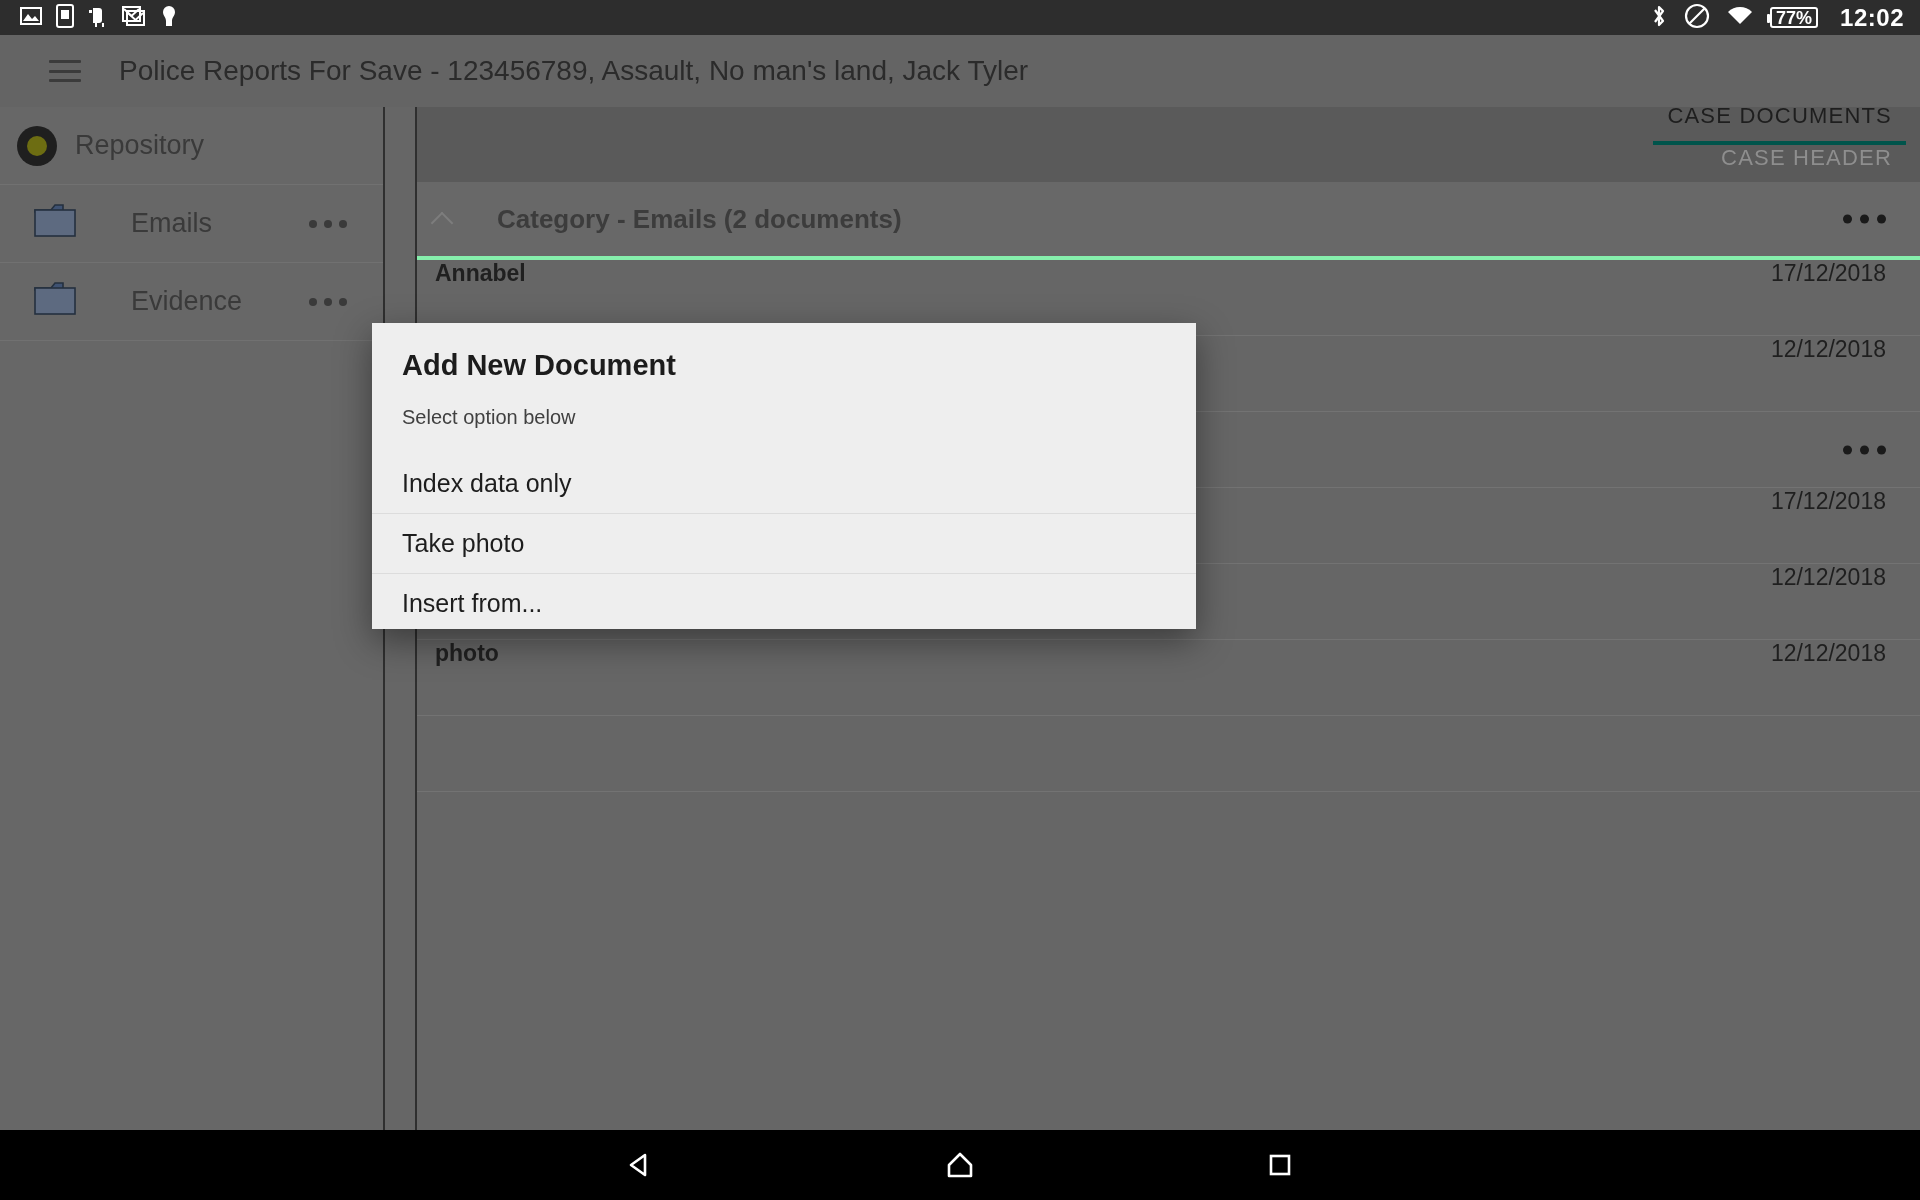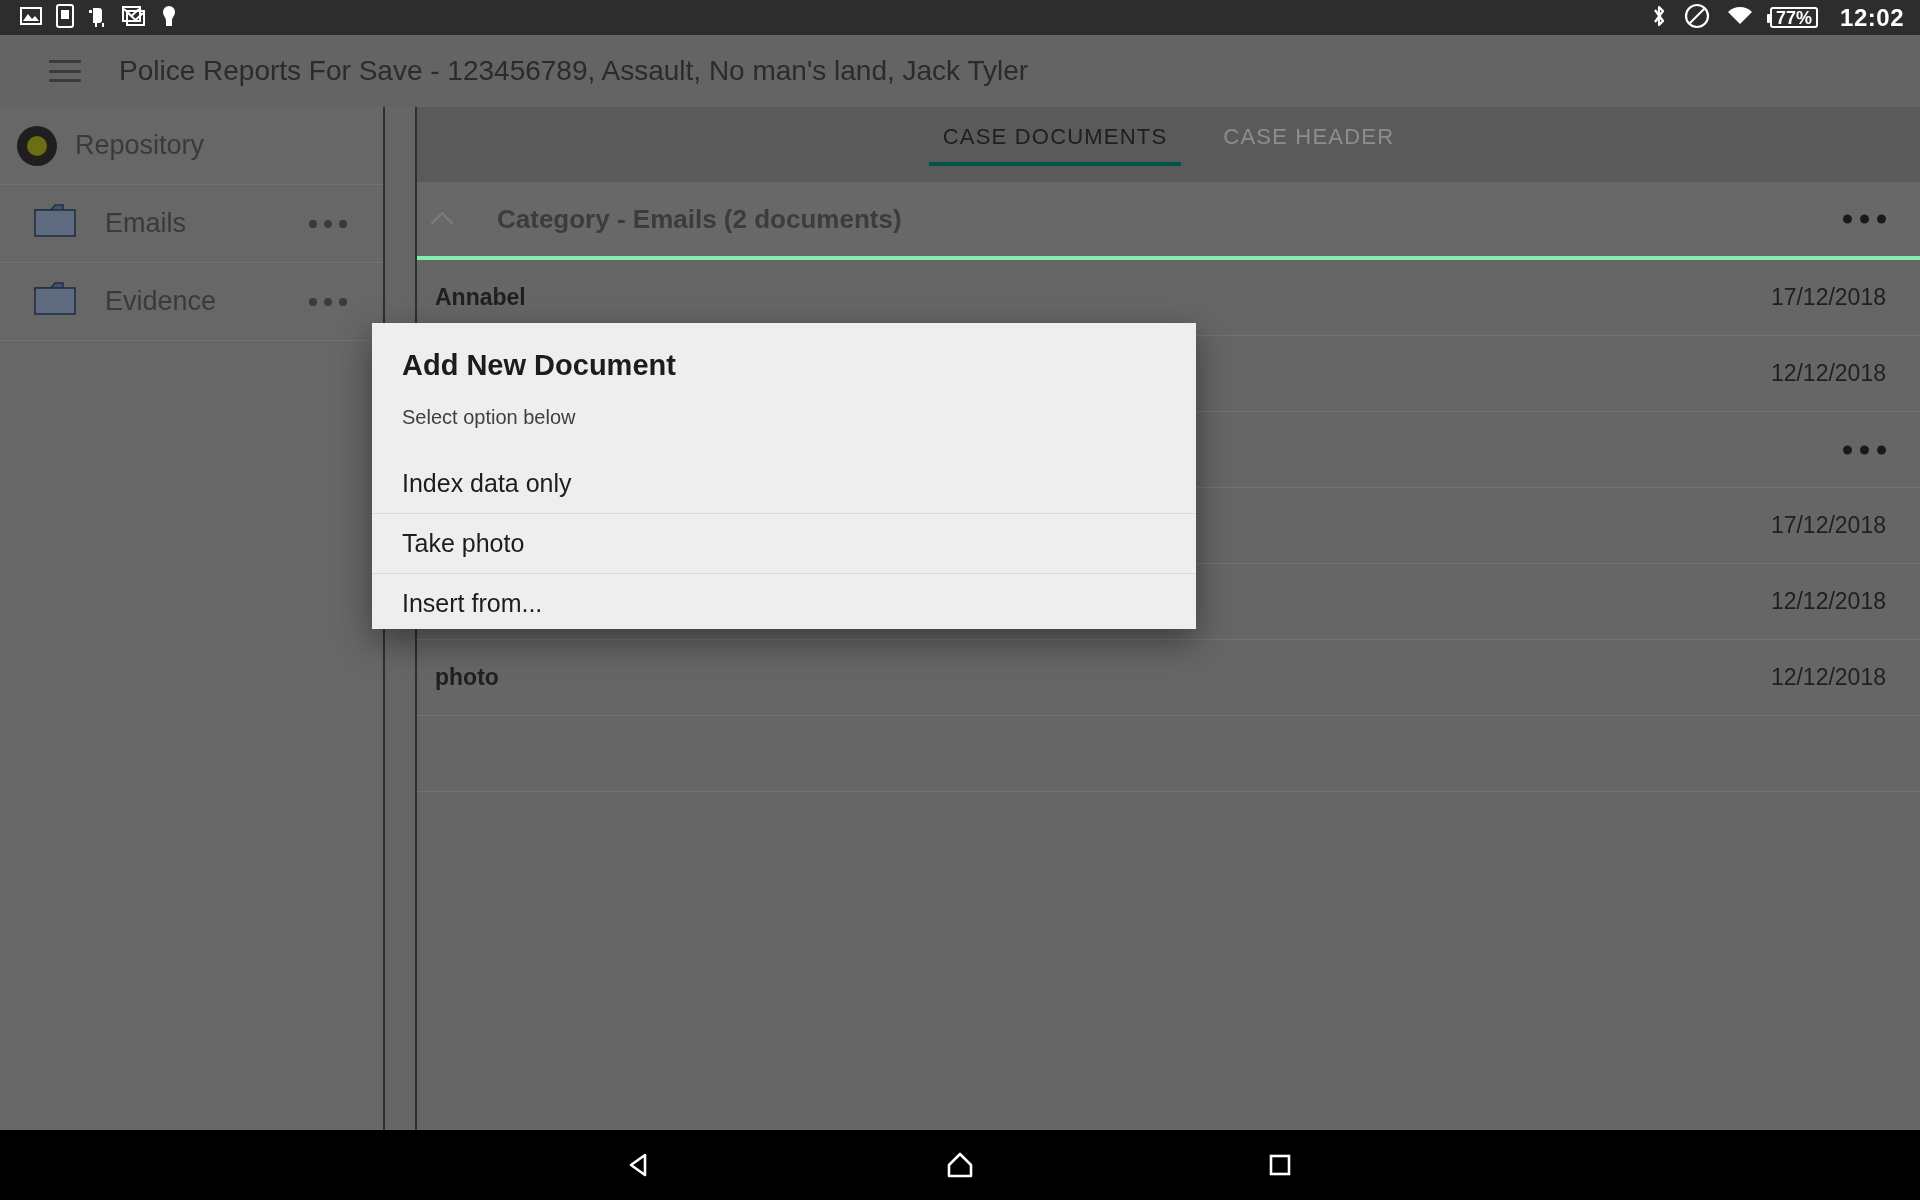--- a/index.html
+++ b/index.html
@@ -45,41 +45,41 @@
     position:absolute; top:107px; left:0; width:383px; height:1023px;
     background:#676767; overflow:hidden;
   }
   .sb-row{
     position:relative; height:78px; display:flex; align-items:center;
     border-bottom:1px solid #717171; padding-left:14px;
   }
   .sb-row.sel{ background:#00544b; border-bottom-color:#00544b; }
   .sb-label{ font-size:27px; color:#3a3a3a; margin-left:18px; white-space:nowrap;}
   .sb-row.sel .sb-label{ color:#06312c; }
-  .sb-row.child{ padding-left:33px; }
+  .sb-row.child{ padding-left:33px;gap:26px; }
   .sb-row.child .sb-label{ margin-left:26px; }
   .sb-dots{
     position:absolute; right:36px; top:50%; transform:translateY(-50%);
     display:flex; gap:7px;
   }
   .sb-dots i{ width:8px; height:8px; border-radius:50%; background:#3a3a3a; display:block;}
   .repo-icon{ width:40px; height:40px; border-radius:50%; background:#1f1f1f;
     display:flex; align-items:center; justify-content:center; margin-left:3px;}
   .repo-icon b{ width:20px; height:20px; border-radius:50%; background:#6d6d12; display:block;}
 
   
   #vdiv{ position:absolute; top:107px; left:383px; width:2px; height:1023px; background:#2f2f2f;}
   #vdiv2{ position:absolute; top:107px; left:415px; width:2px; height:1023px; background:#2f2f2f;}
   #content{
     position:absolute; top:107px; left:417px; width:1503px; height:1023px;
     background:#666666; overflow:hidden;
   }
   #tabbar{
-    height:75px; background:#5a5a5a; display:flex; align-items:center;
-    justify-content:center; gap:0; position:relative;
+    height:75px; background:#5a5a5a; display:flex; align-items:flex-end;
+    justify-content:center; gap:0; position:relative;flex-direction:column;
   }
   .tab{
     padding:0 28px 16px 28px; font-size:22px; letter-spacing:1.2px;
     color:#8e8e8e; cursor:pointer; position:relative;
   }
   .tab.active{ color:#1e1e1e; }
   .tab.active:after{
     content:""; position:absolute; left:14px; right:14px; bottom:0;
     height:4px; background:#00544b;
   }
@@ -91,21 +91,21 @@
   .chev:before{
     content:""; position:absolute; left:3px; top:7px; width:14px;height:14px;
     border-left:2px solid #7d7d7d; border-top:2px solid #7d7d7d;
     transform:rotate(45deg);
   }
   .cat-title{ margin-left:44px; font-size:26px; font-weight:bold; color:#3c3c3c;}
   .row-dots{ position:absolute; right:34px; top:50%; transform:translateY(-50%);
     display:flex; gap:8px;}
   .row-dots i{ width:9px; height:9px; border-radius:50%; background:#1a1a1a; display:block;}
   .doc-row{
-    height:76px; display:flex; align-items:center; justify-content:space-between;
+    height:76px; display:flex; justify-content:space-between;
     padding:0 34px 0 18px; border-bottom:1px solid #737373; background:#666666;
     position:relative;
   }
   .doc-name{ font-size:23px; font-weight:bold; color:#202020; }
   .doc-date{ font-size:23px; color:#1f1f1f; }
   .doc-row.blank{ }
   #tail{ height:200px; background:#666; }
 
   
   #scrim{ position:absolute; top:0; left:0; width:1920px; height:1130px;

